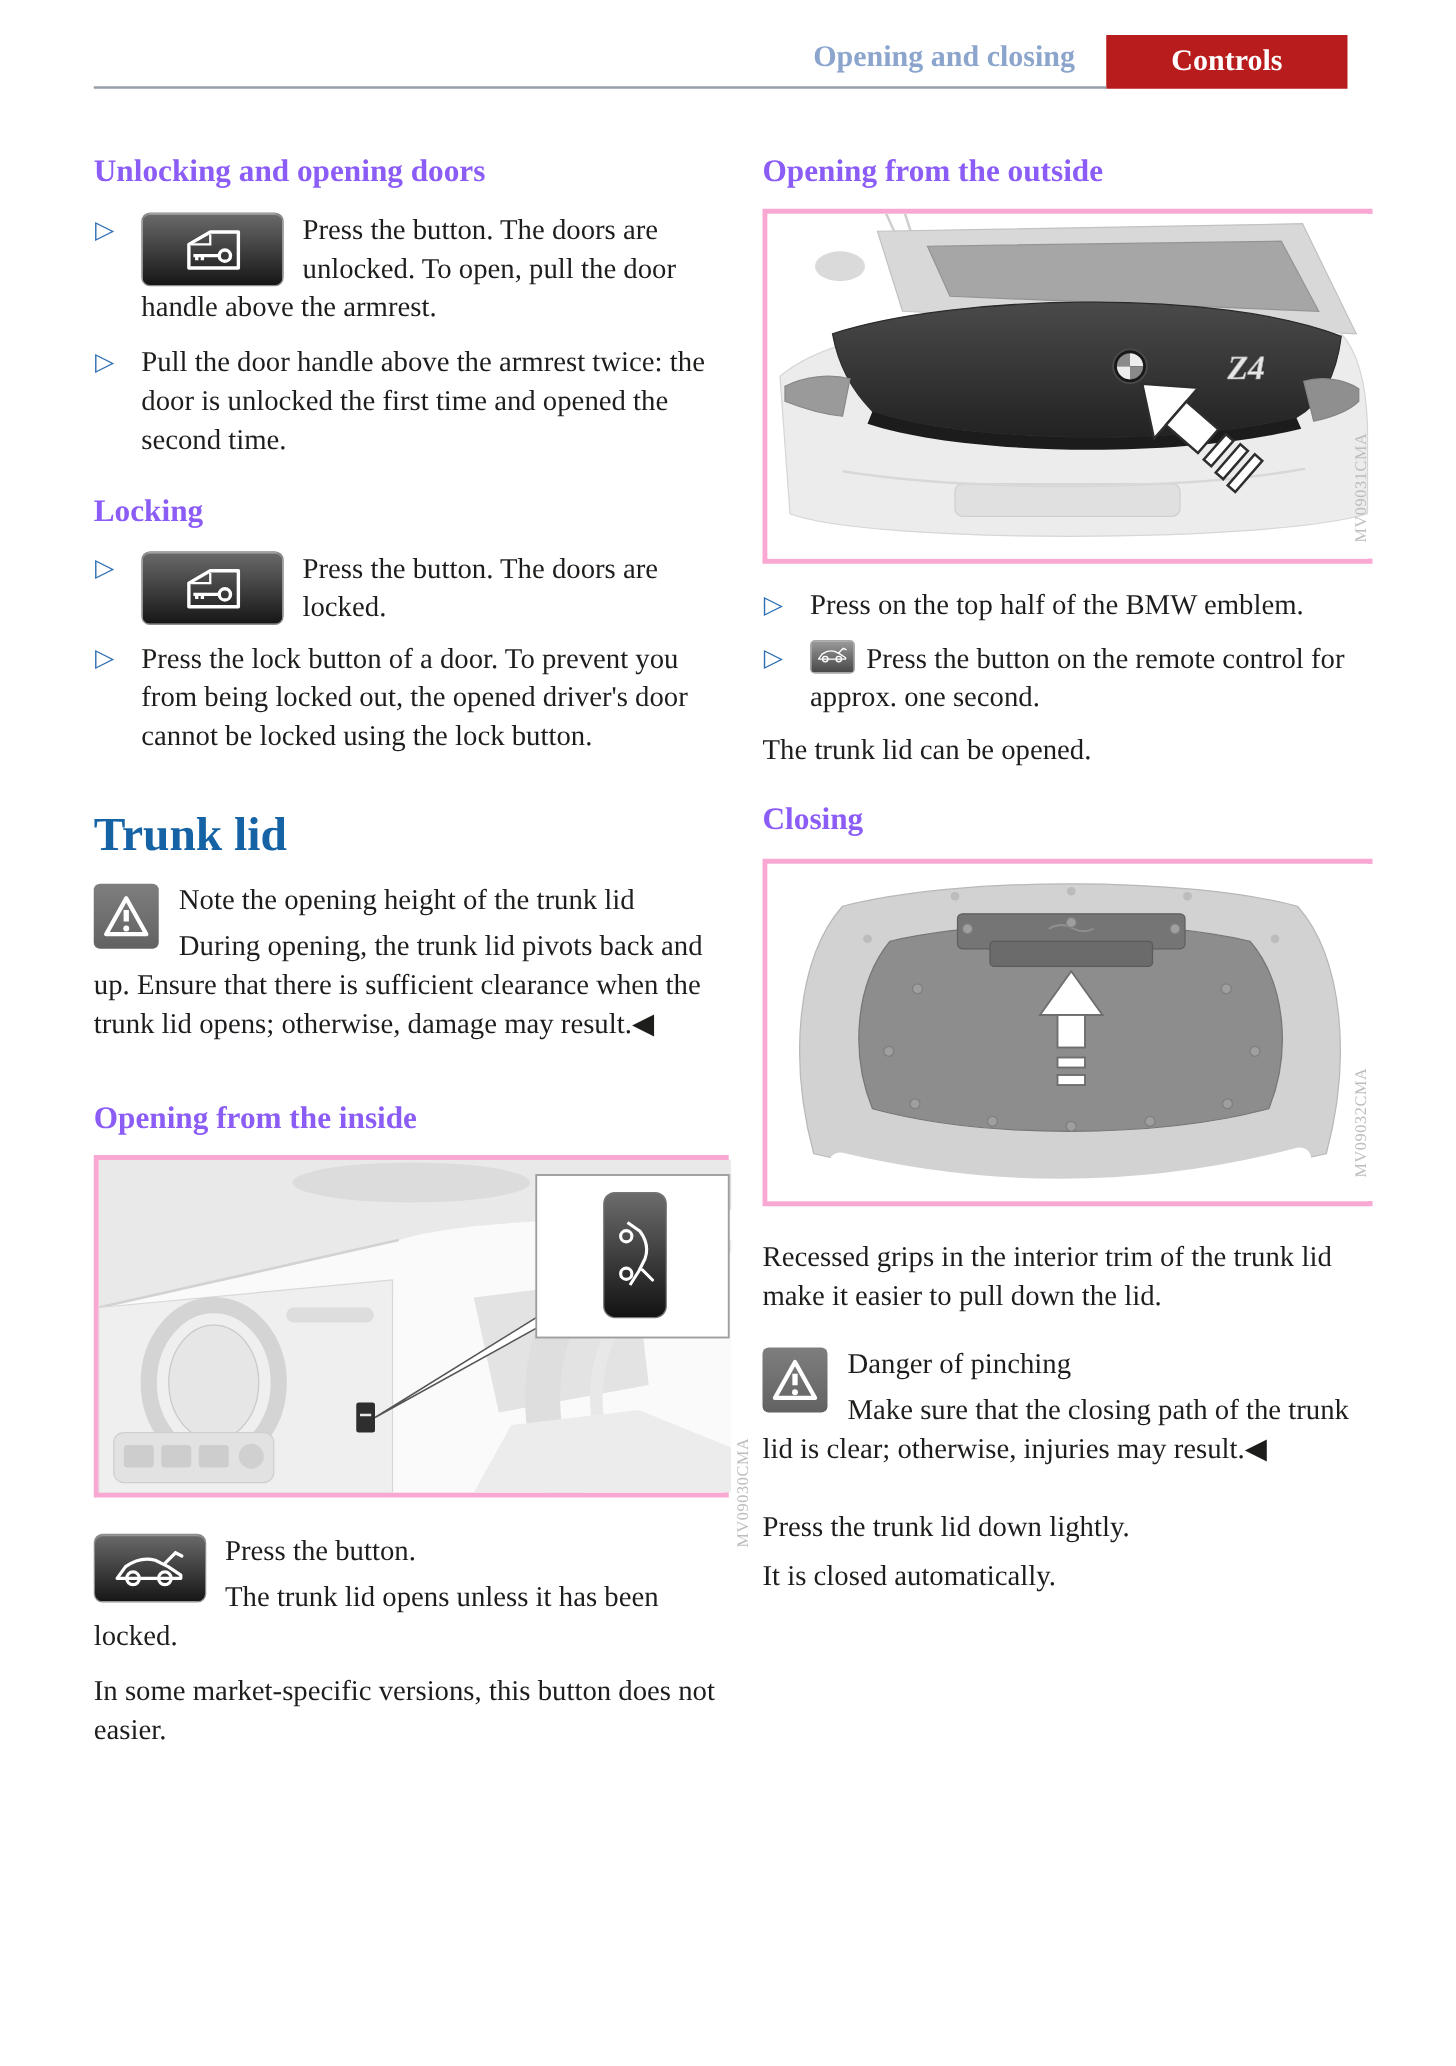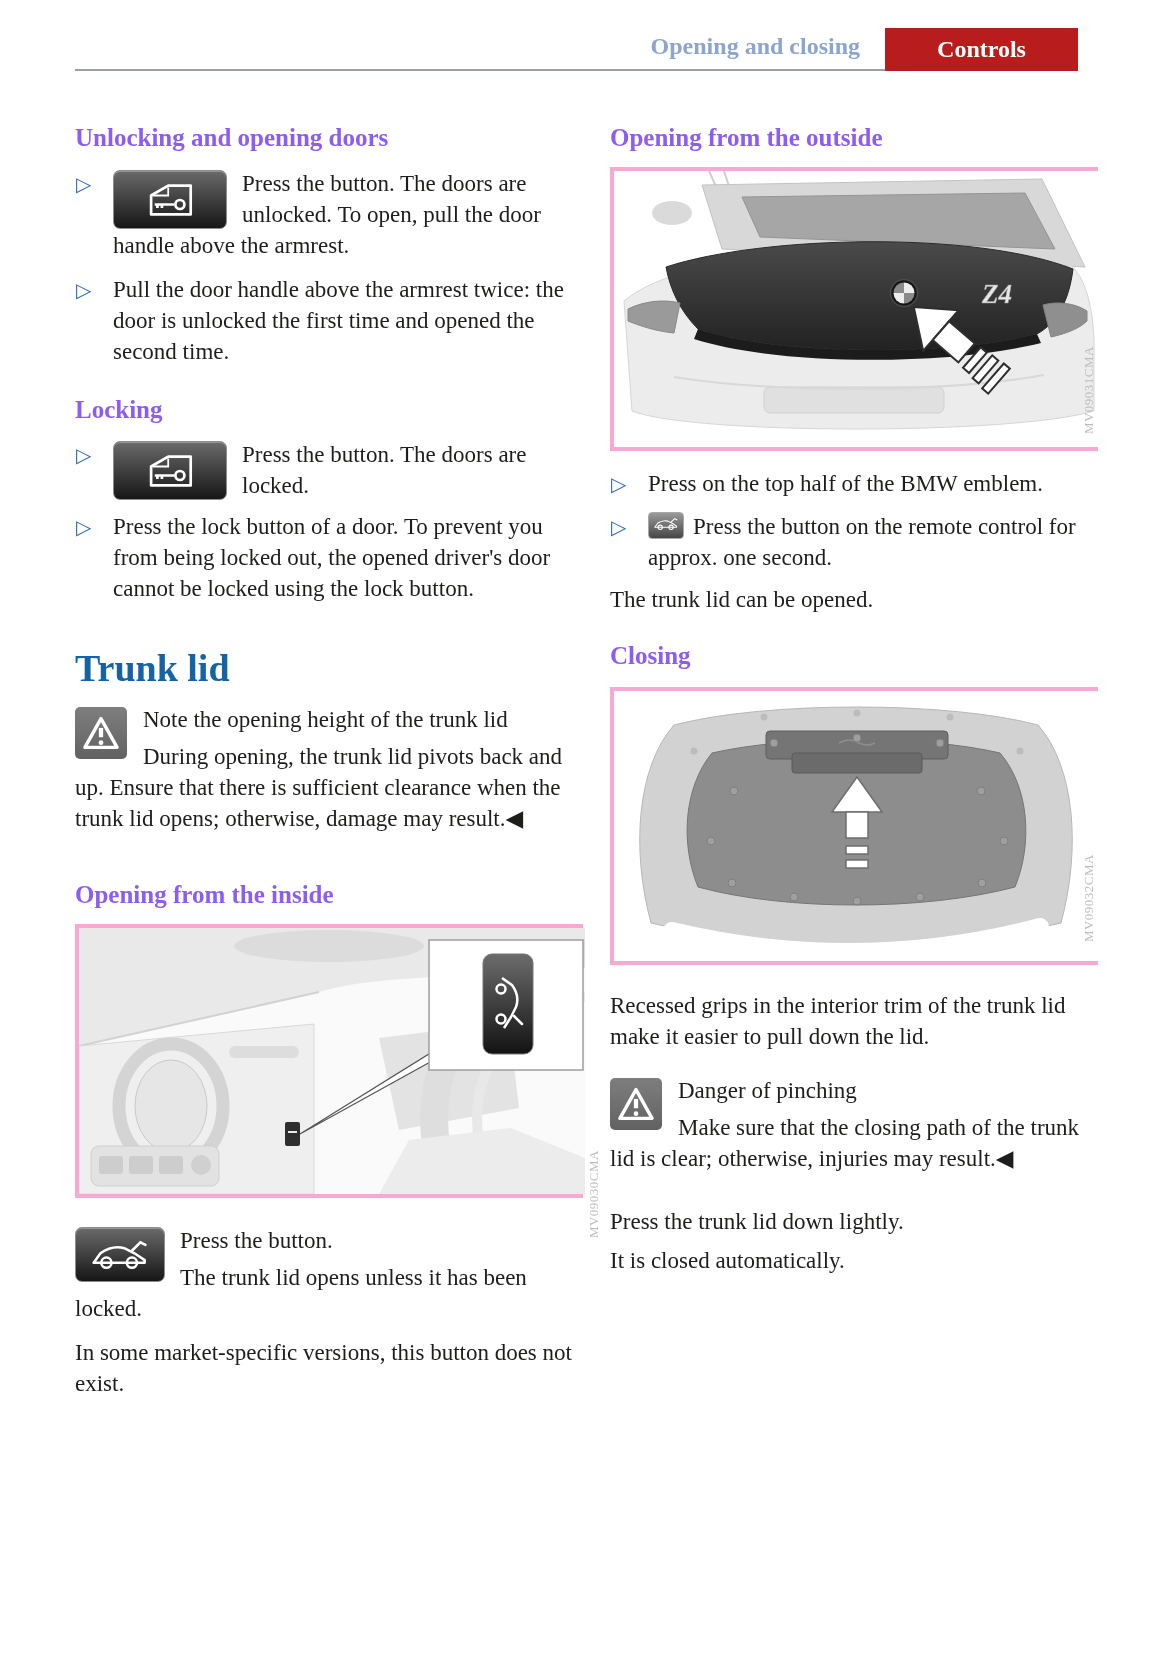--- a/index.html
+++ b/index.html
@@ -179,21 +179,21 @@
     <div style="margin-bottom:13px">
       <span class="btn-icon small">
         <svg width="62" height="34" viewBox="0 0 72 40">
             <use href="#sym-car-trunk"></use>
           </svg>
       </span>
       <p>Press the button.</p>
       <p style="margin-top:6px">The trunk lid opens unless it has been locked.</p>
     </div>
 
-    <p>In some market-specific versions, this button does not exist.</p>
+    <p>In some market-specific versions, this button does not easier.</p>
   </div>
 
   <div class="col col-right">
 
     <h3 class="h-sub" style="margin-bottom:12px">Opening from the outside</h3>
 
     <div class="figure" style="margin-bottom:17px">
       <svg width="486" height="276" viewBox="0 0 486 276">
         <defs>
           <linearGradient id="gDark" x1="0" y1="0" x2="0" y2="1">

